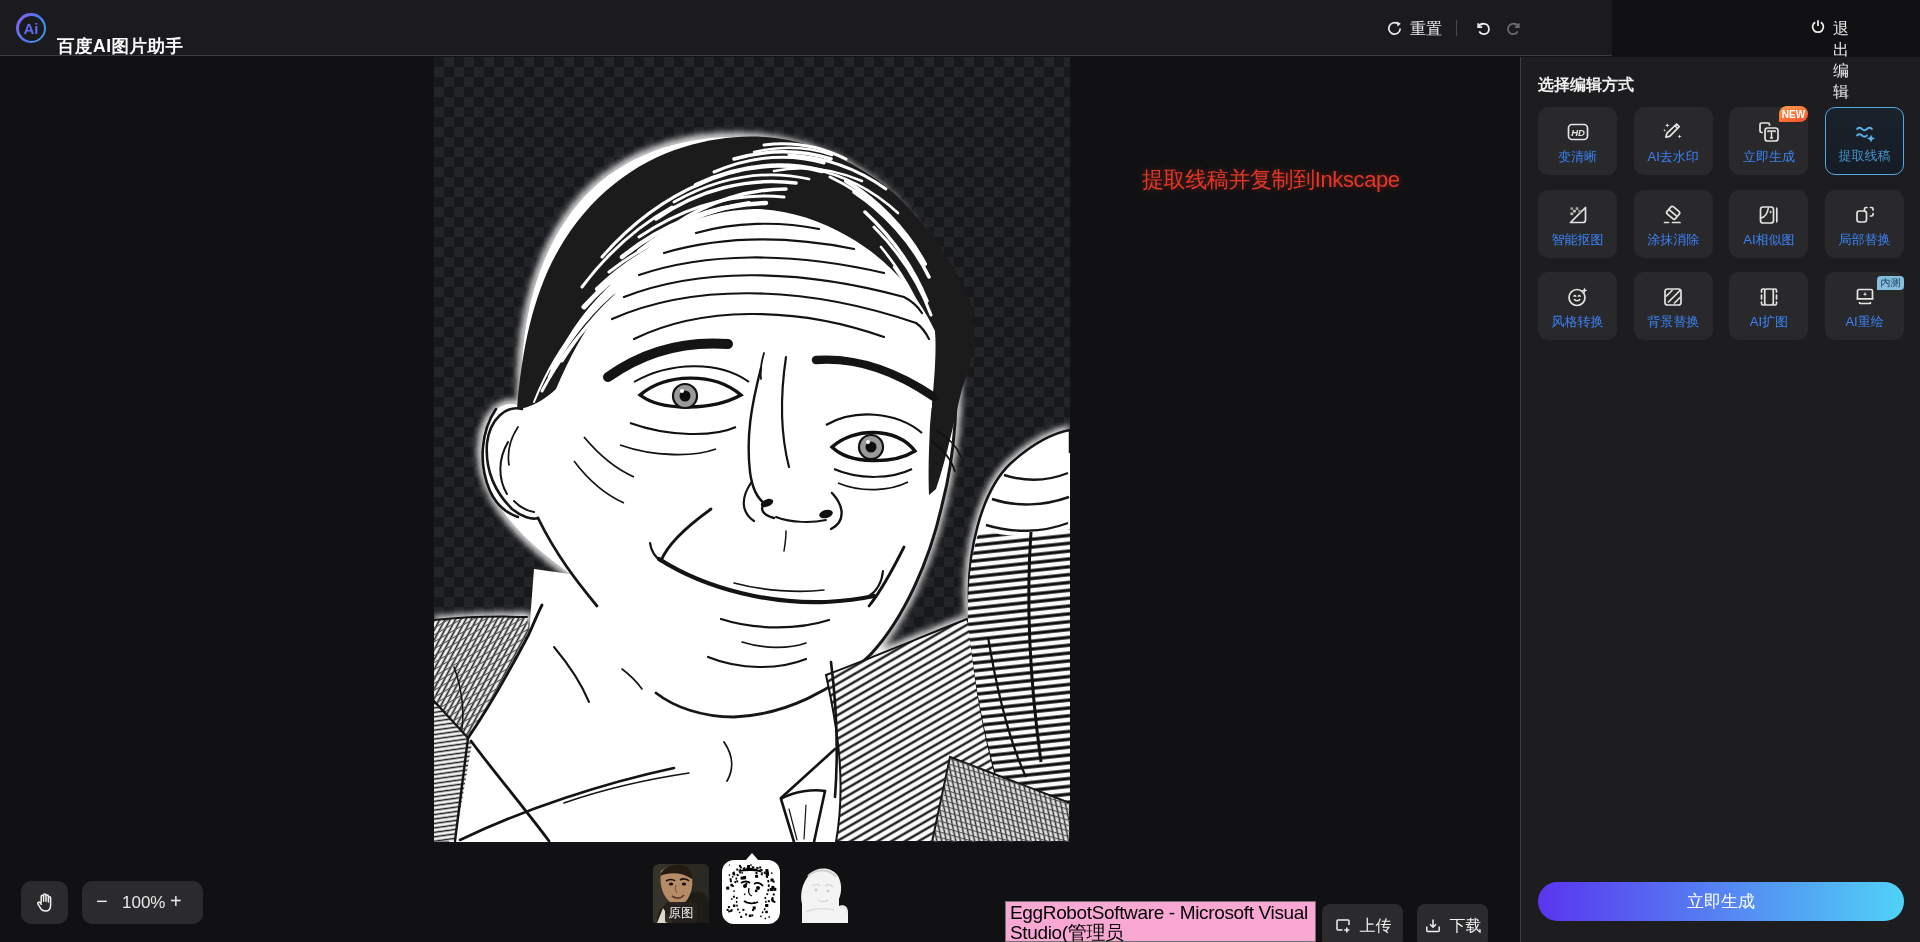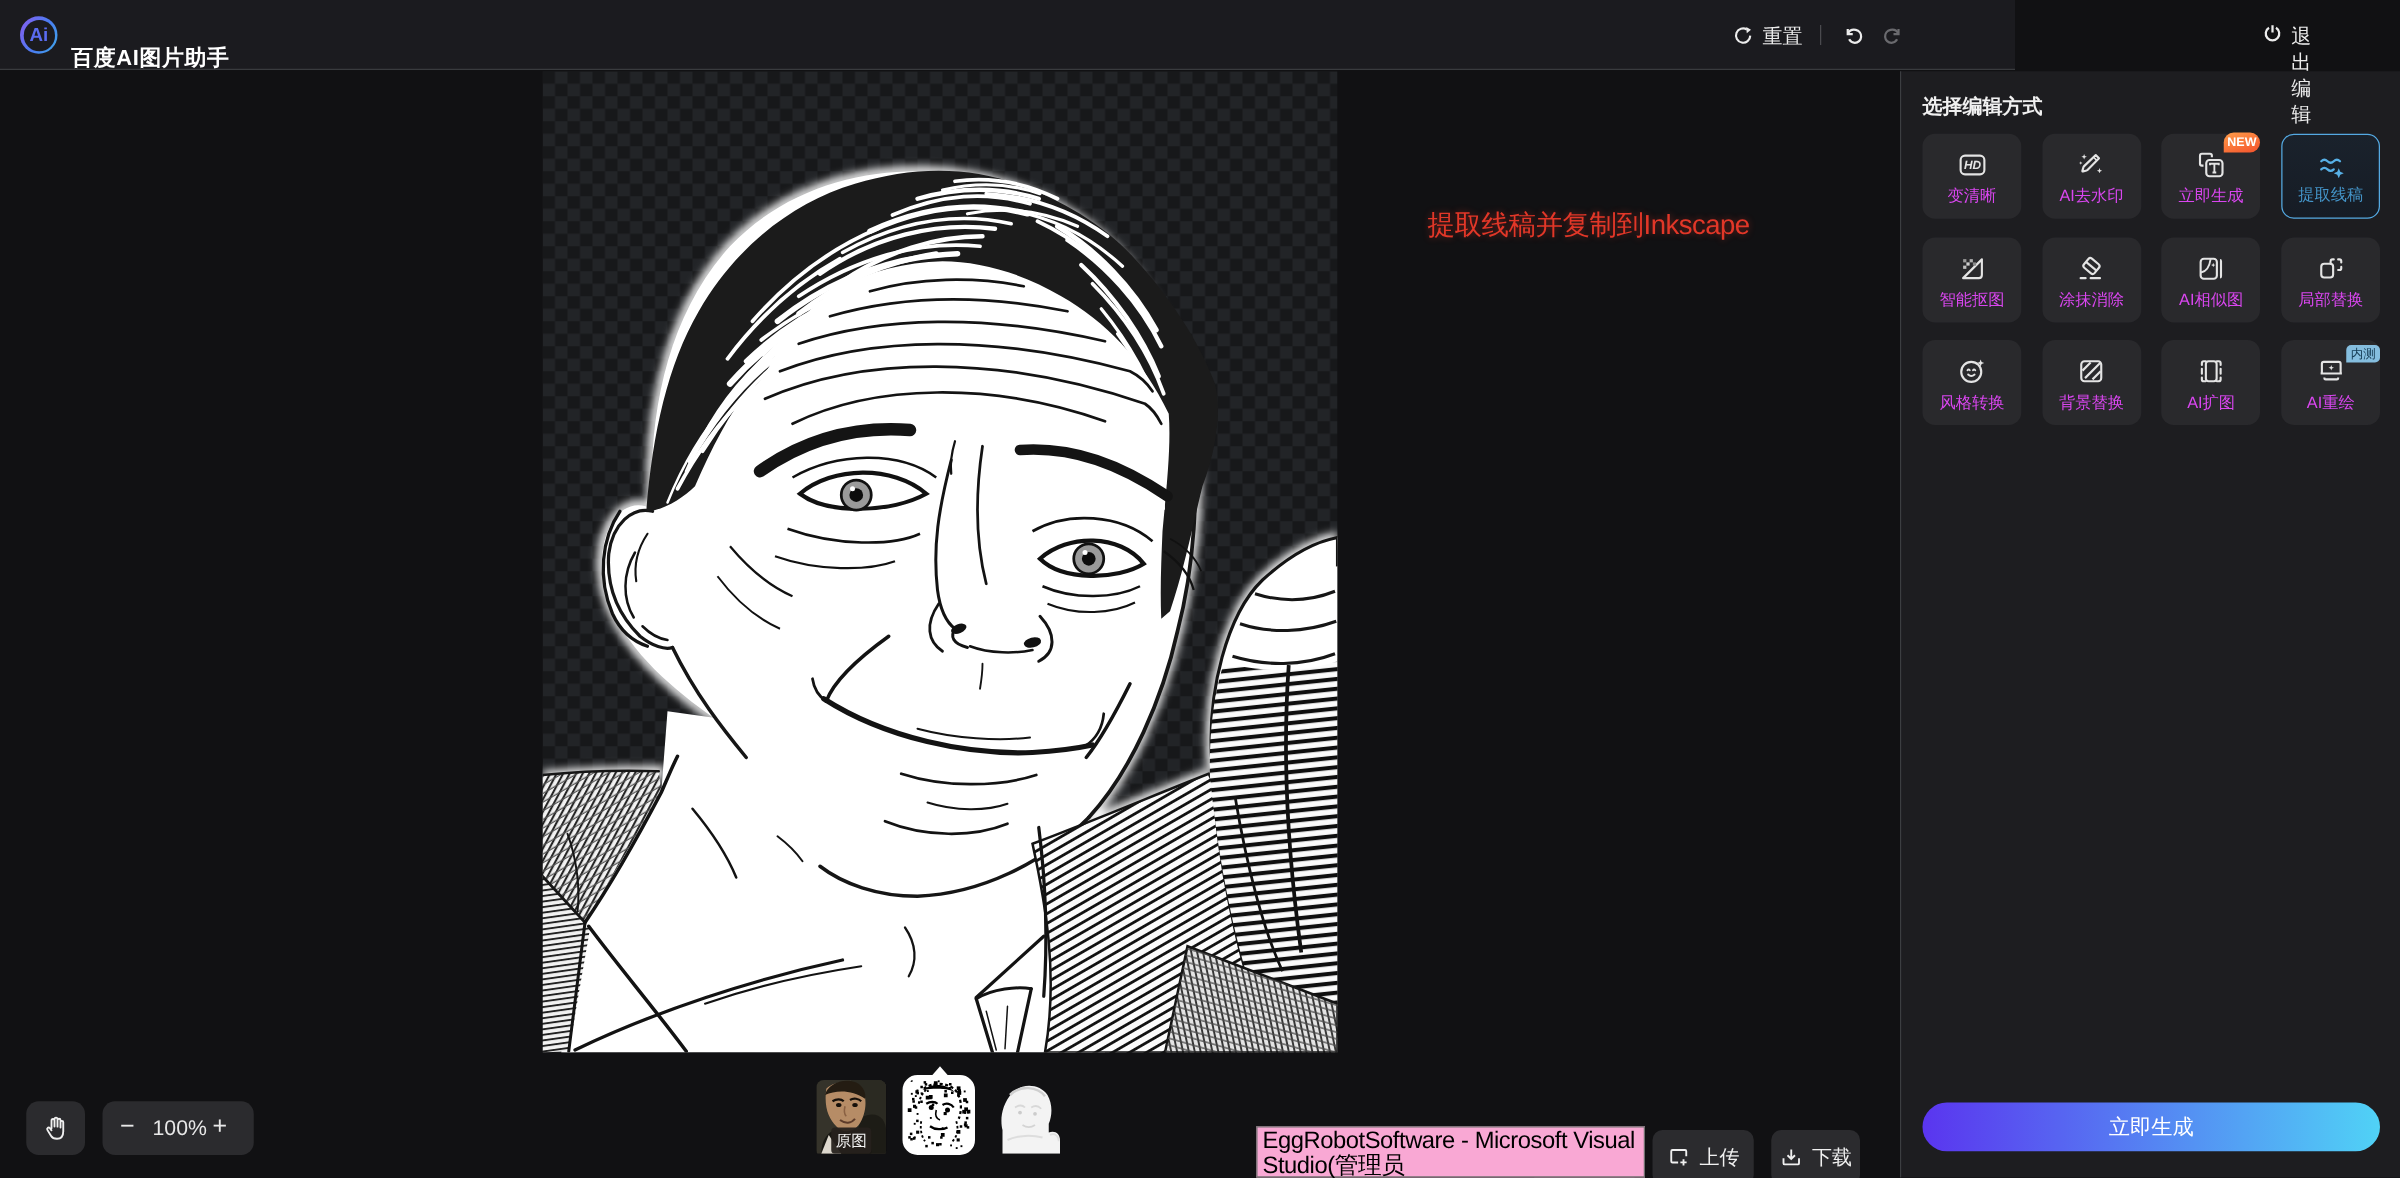--- a/index.html
+++ b/index.html
@@ -13,21 +13,21 @@
   #logo .in { width:100%; height:100%; border-radius:50%; background:#1b1b1f;
     display:flex; align-items:center; justify-content:center;
     color:#5a6cf0; font-weight:bold; font-size:15px; }
   #title { position:absolute; left:57px; top:18px; color:#fff; font-size:17.5px; font-weight:bold;
     letter-spacing:0.5px;margin-top:16px; }
   .tbtxt { color:#ececec; font-size:16px; position:absolute; top:19px; }
   #rightpanel { position:absolute; left:1521px; top:57px; width:399px; height:885px;
     background:#1d1d20; z-index:10; }
   #vdiv { position:absolute; left:1520px; top:57px; width:1px; height:885px; background:#3c3e41; z-index:11; }
   .gbtn { position:absolute; width:79px; height:68px; border-radius:10px; background:#29292c; }
-  .gbtn .lbl { position:absolute; width:100%; text-align:center; bottom:9px; color:#d946ef; font-size:13px; }
+  .gbtn .lbl { position:absolute; width:100%; text-align:center; bottom:9px; color:#3b82f6; font-size:13px; }
   .gbtn svg { position:absolute; left:50%; top:12px; transform:translateX(-50%); }
   .gsel { background:linear-gradient(180deg,#1a222c,#161c25); border:1.5px solid #54a9e2; }
   .gsel .lbl { color:#4494c8; }
   #gen { position:absolute; left:1538px; top:882px; width:366px; height:39px; border-radius:20px;
     background:linear-gradient(90deg,#5a35ef,#50d2f6); color:#fff; font-size:17px;
     display:flex; align-items:center; justify-content:center; z-index:12;text-align:right; }
   .bbtn { position:absolute; top:878px; height:44px; border-radius:8px; background:#2b2b2e;
     color:#f0f0f0; font-size:16px; display:flex; align-items:center; justify-content:center; gap:8px; z-index:5;margin-top:26px;}
   #tooltip { position:absolute; left:1005px; top:901px; width:311px; height:41px; background:#f9a8d4;
     border:1px solid #707070; color:#000; font-size:19px; letter-spacing:-0.35px; line-height:19.5px; padding:1px 4px;

